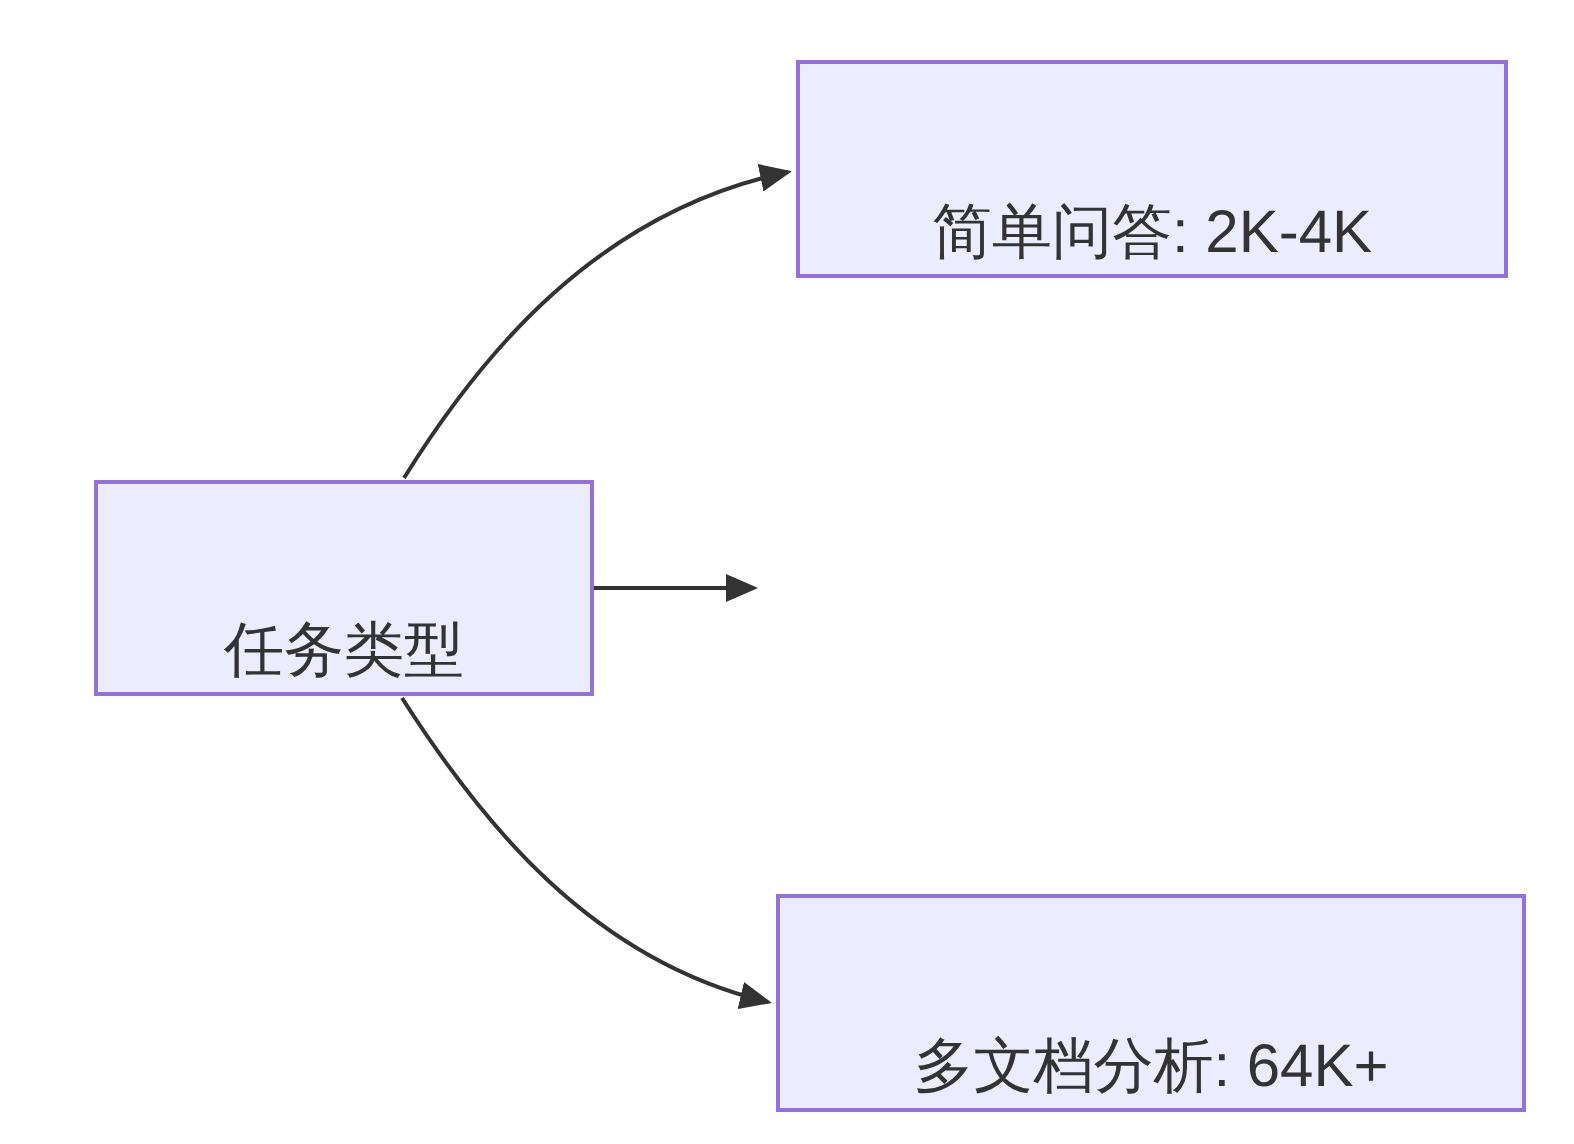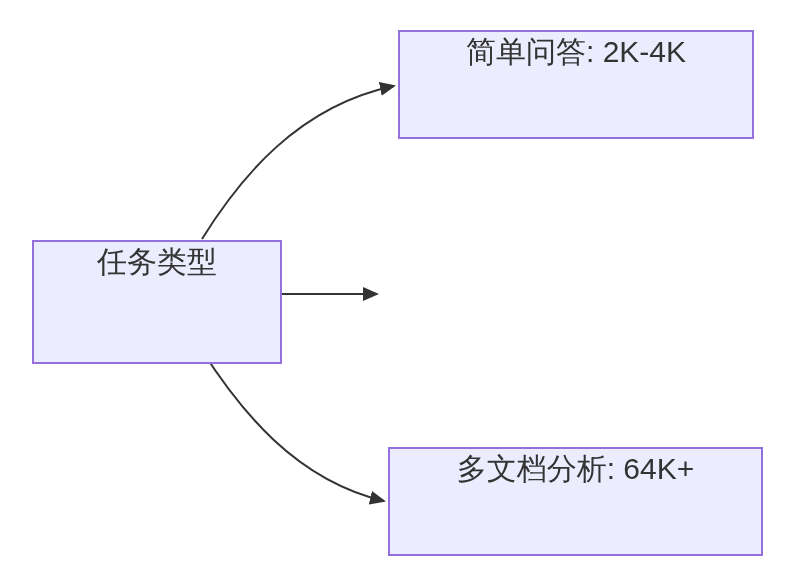--- a/index.html
+++ b/index.html
@@ -31,30 +31,30 @@
   .arrowhead {
     fill: var(--edge-line, #333333);
     stroke: none;
   }
   .node {
     position: absolute;
     box-sizing: border-box;
     background: var(--node-fill, #ECECFF);
     border: 2px solid var(--node-border, #9370DB);
     display: flex;
-    align-items: flex-start;
+    align-items: flex-end;
     justify-content: center;
     color: var(--text-color, #333333);
     font-size: 30px;
     font-weight: 400;
   }
   .node span {
     white-space: nowrap;
   }
-  .node-root   { left: 32px;  top: 240px; width: 250px; height: 124px; }
+  .node-root   { left: 47px;  top: 240px; width: 250px; height: 108px; }
   .node-simple { left: 398px; top: 30px;  width: 356px; height: 109px; }
   .node-doc    { left: 380px; top: 238px; width: 390px; height: 112px; }
   .node-multi  { left: 388px; top: 447px; width: 375px; height: 109px; }
 </style>
 </head>
 <body>
 
 <div class="canvas">
 
   <svg class="edges" width="787" height="572" viewBox="0 0 787 572" xmlns="http://www.w3.org/2000/svg">

